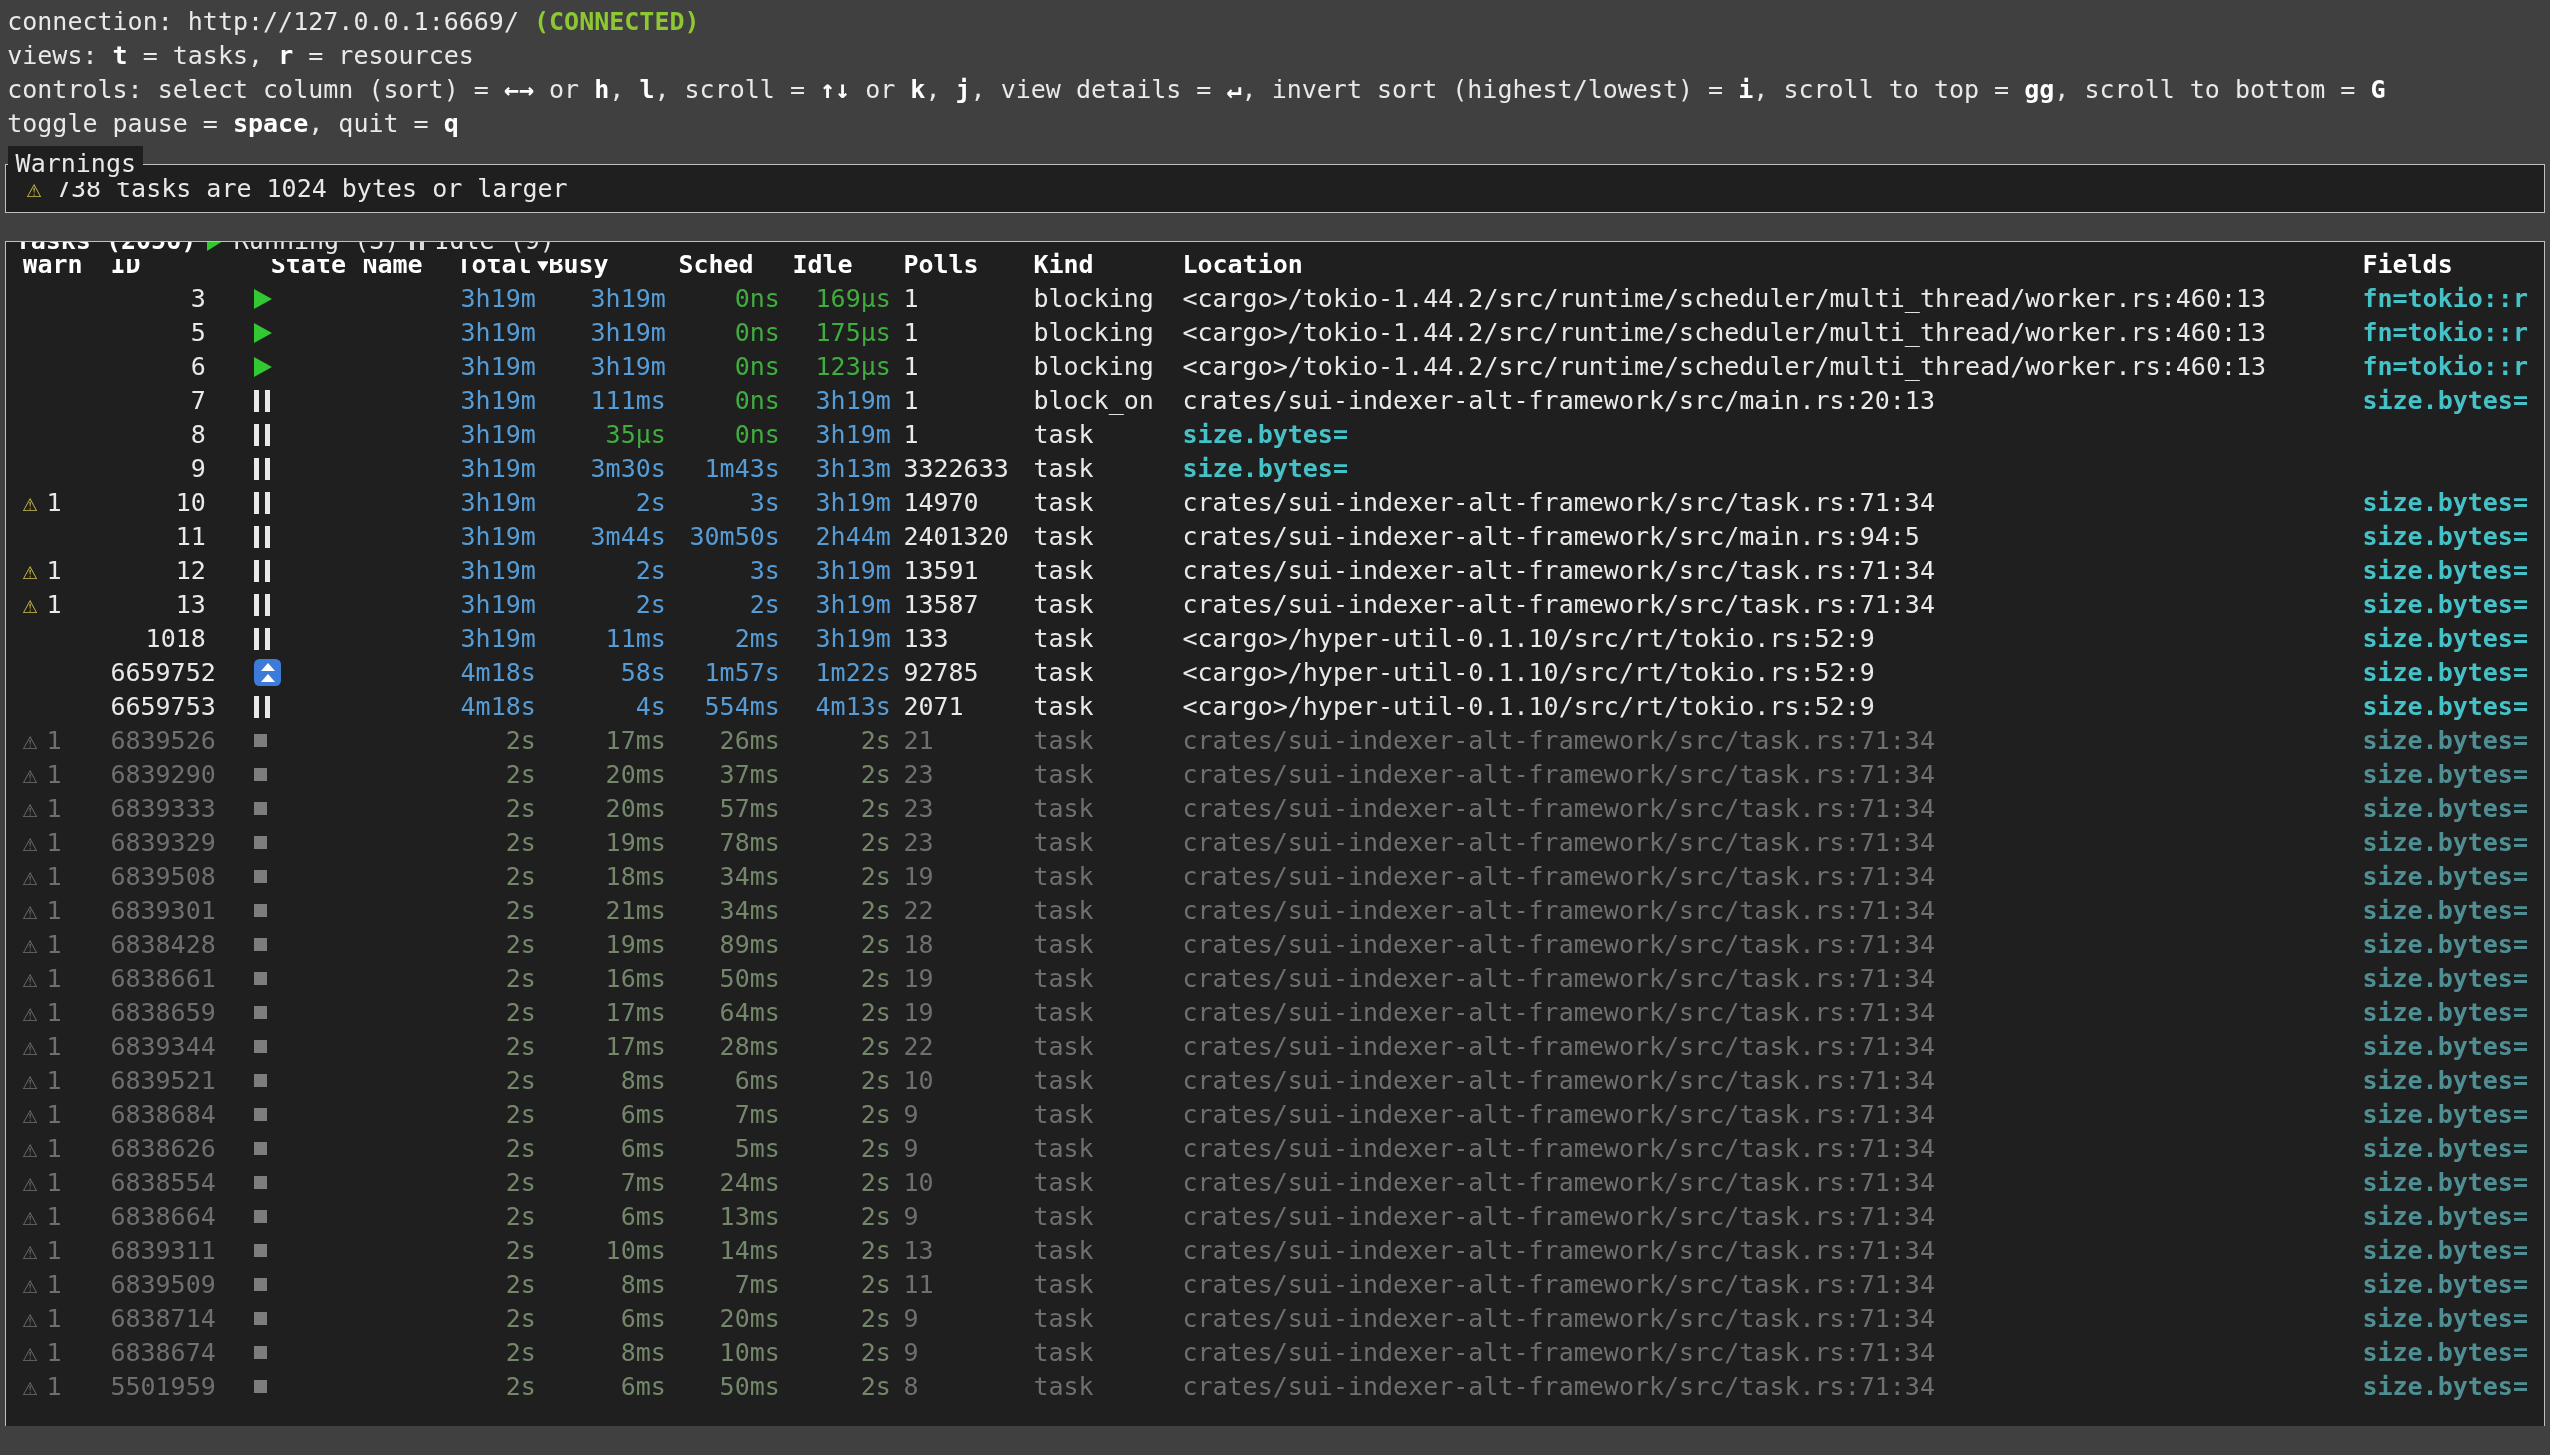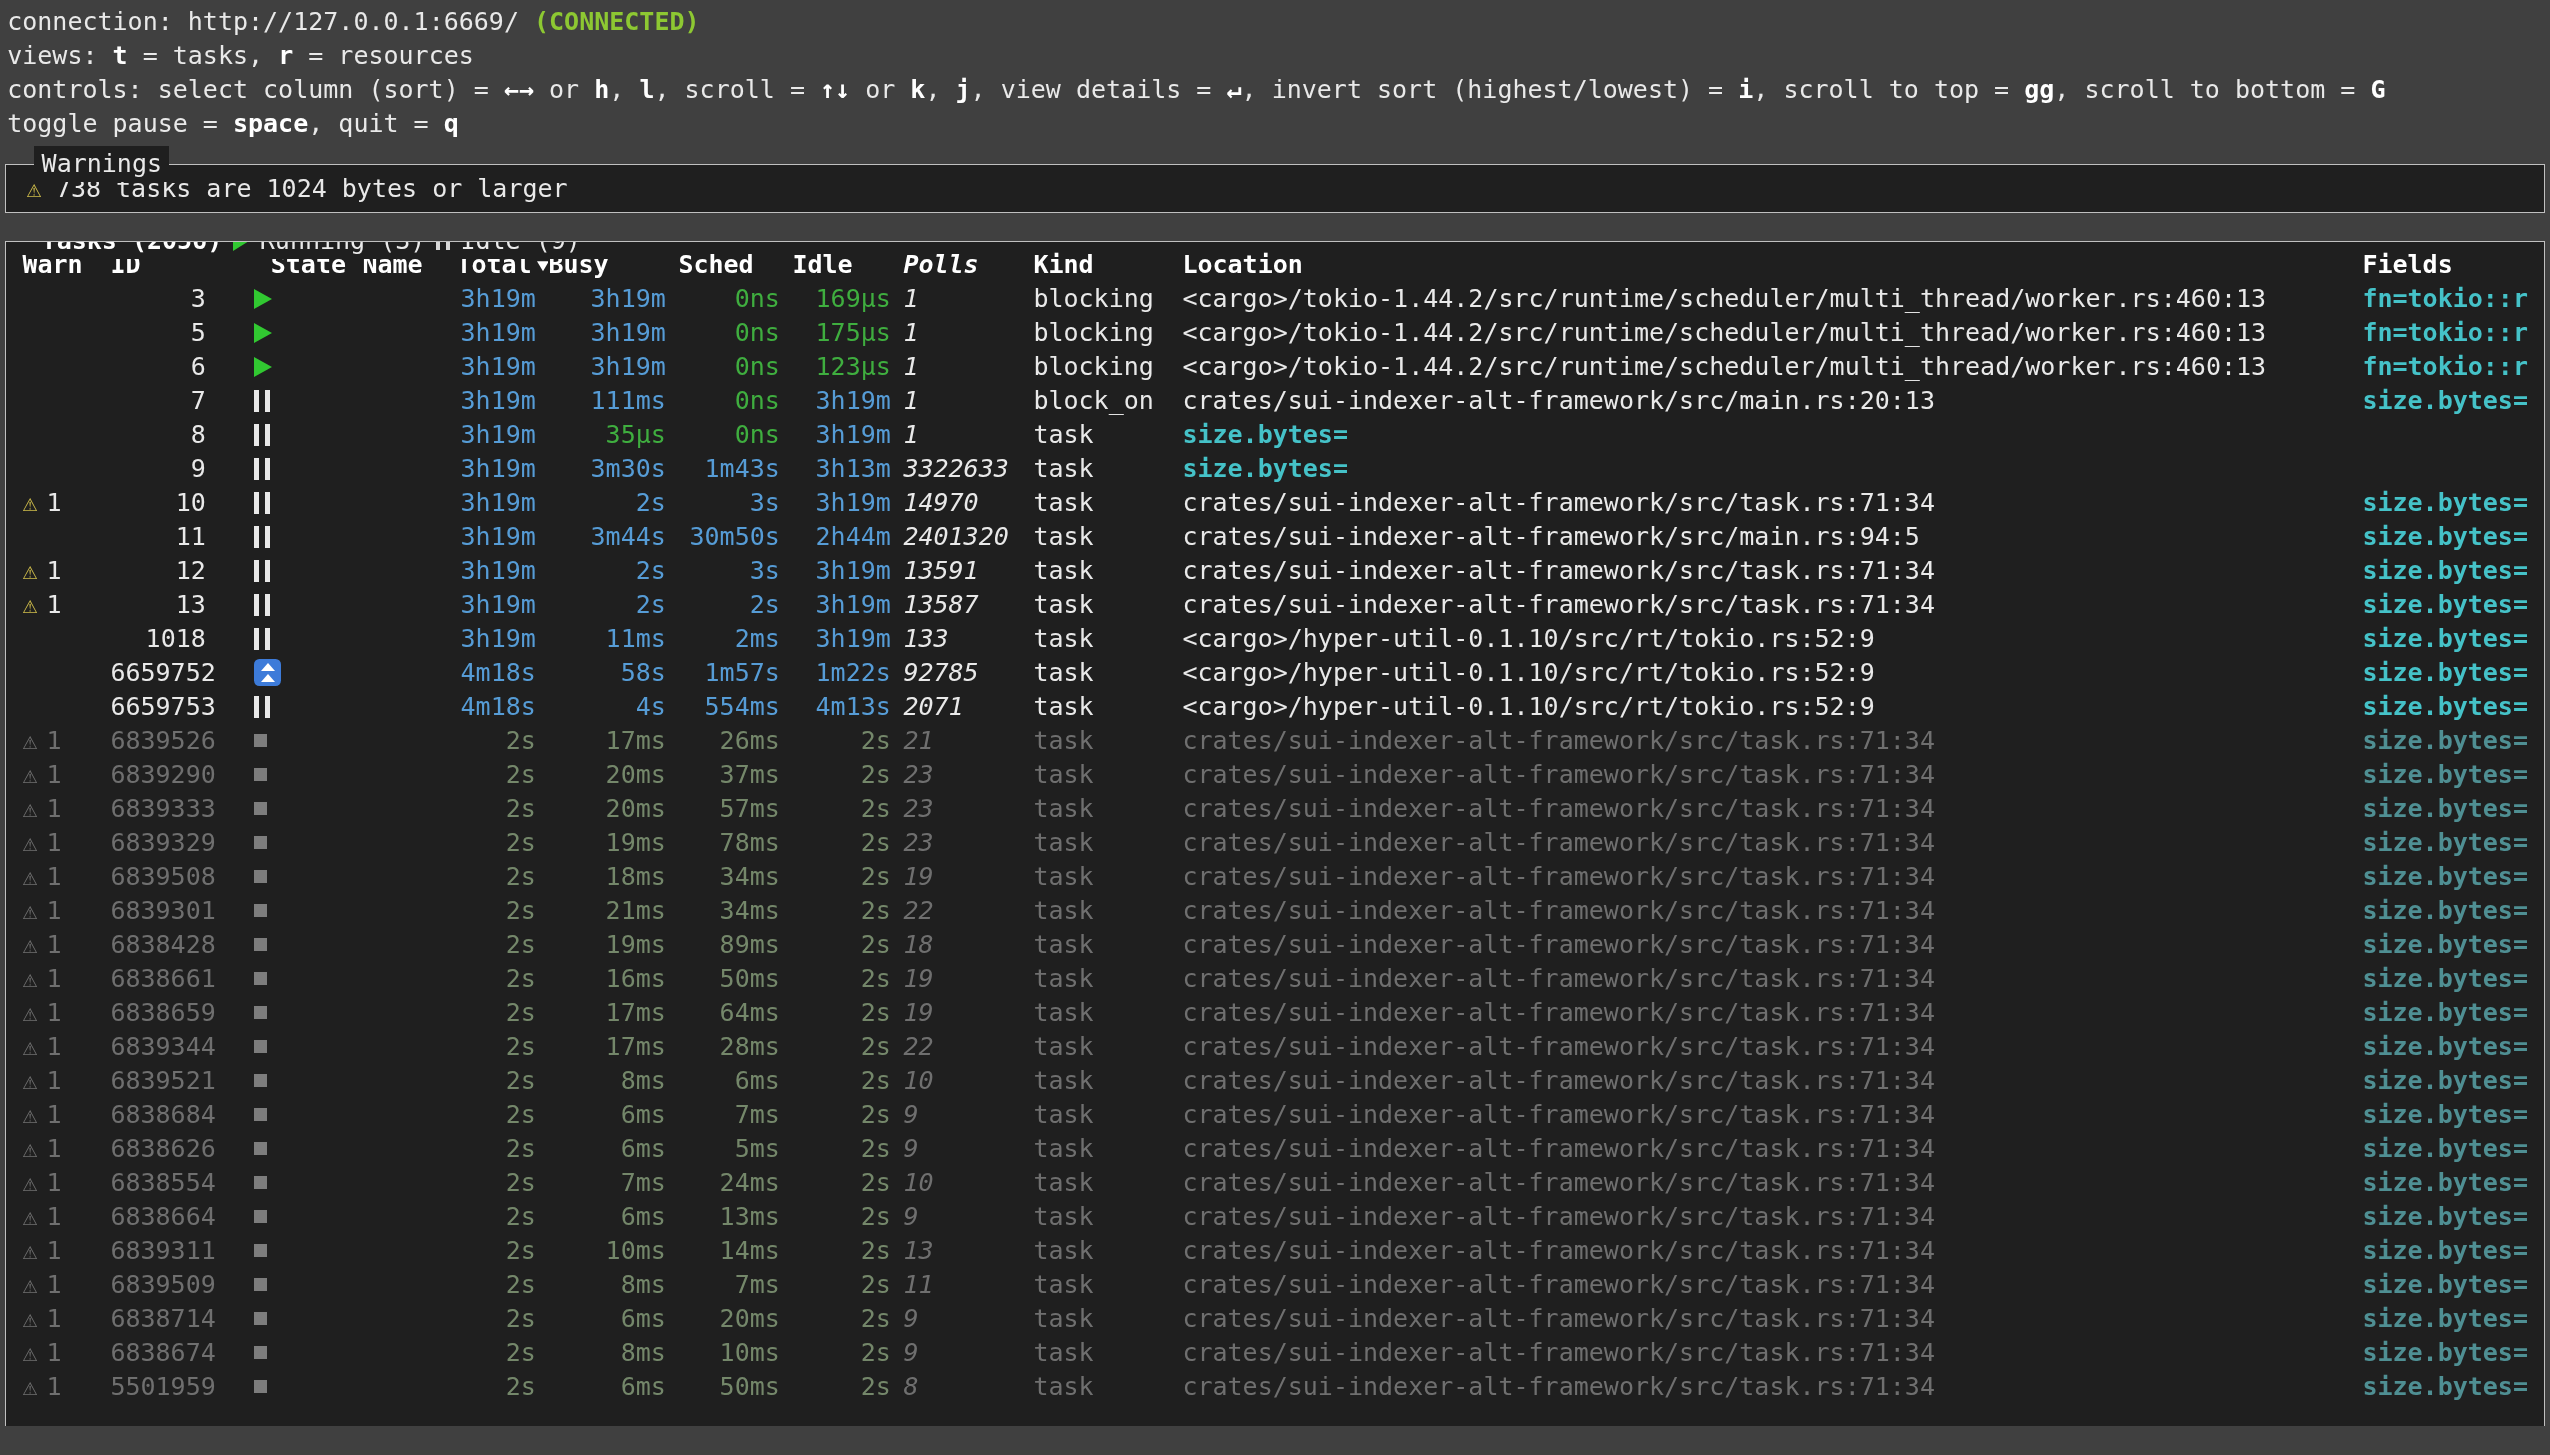--- a/index.html
+++ b/index.html
@@ -8,41 +8,41 @@
     width:2550px; height:1456px; background:#404040; color:#e9e9e9;
     font-family:"DejaVu Sans Mono", monospace; font-size:25px; line-height:34px;
     overflow:hidden; padding-top:5.4px; position:relative;
   }
   .hline { padding-left:7.2px; white-space:pre; height:34px; overflow:hidden; }
   .b { font-weight:bold; color:#ffffff; }
   .green { color:#8dc832; font-weight:bold; }
 
   .box { border:1.8px solid #c0c0c0; margin:23px 5.4px 0 5.4px; position:relative; background:#1f1f1f; }
   .box-title {
-    position:absolute; top:-19px; left:28px; background:#1f1f1f; padding:0 7.2px;
+    position:absolute; top:-19px; left:2px; background:#1f1f1f; padding:0 7.2px;
     height:36px; display:flex; align-items:center; gap:10.8px; white-space:pre;
   }
   .warn-row { padding:5.4px 0 5.4px 20px; display:flex; align-items:center; gap:14.4px; height:47px; }
   .warn-glyph { color:#cdbb4a; }
 
   .tasks-box { margin-top:28px; padding-top:5.4px; border-bottom:none; height:1185px; overflow:hidden; }
 
   .thead { display:flex; font-weight:bold; color:#ffffff; height:34px; padding-left:16px; white-space:pre; }
   .row   { display:flex; align-items:center; height:34px; padding-left:16px; white-space:pre; }
   .c { flex:none; overflow:hidden; height:34px; line-height:34px; }
   .num { text-align:right; padding-right:12.6px; }
   .cw-warn  { width:88px;  display:flex; align-items:center; }
   .cw-id    { width:108px; }
   .cw-state { width:144px; padding-left:36px; display:flex; align-items:center;text-align:center; }
   .cw-name  { width:94px; }
   .cw-total { width:92px; }
   .cw-busy  { width:130px; }
   .cw-sched { width:114px; }
   .cw-idle  { width:111px; }
-  .cw-polls { width:130px;font-style:italic; }
+  .cw-polls { width:130px; }
   .cw-kind  { width:149px; }
   .cw-loc   { width:1180px; }
   .cw-fields{ flex:1 1 auto; }
 
   .thead .cw-state { padding-left:36px; display:block; }
   .thead .cw-warn { display:block; }
 
   .dur-blue  { color:#569cd6; }
   .dur-green { color:#3fae3f; }
   .c-fields  { color:#45c2c8; font-weight:bold; }

